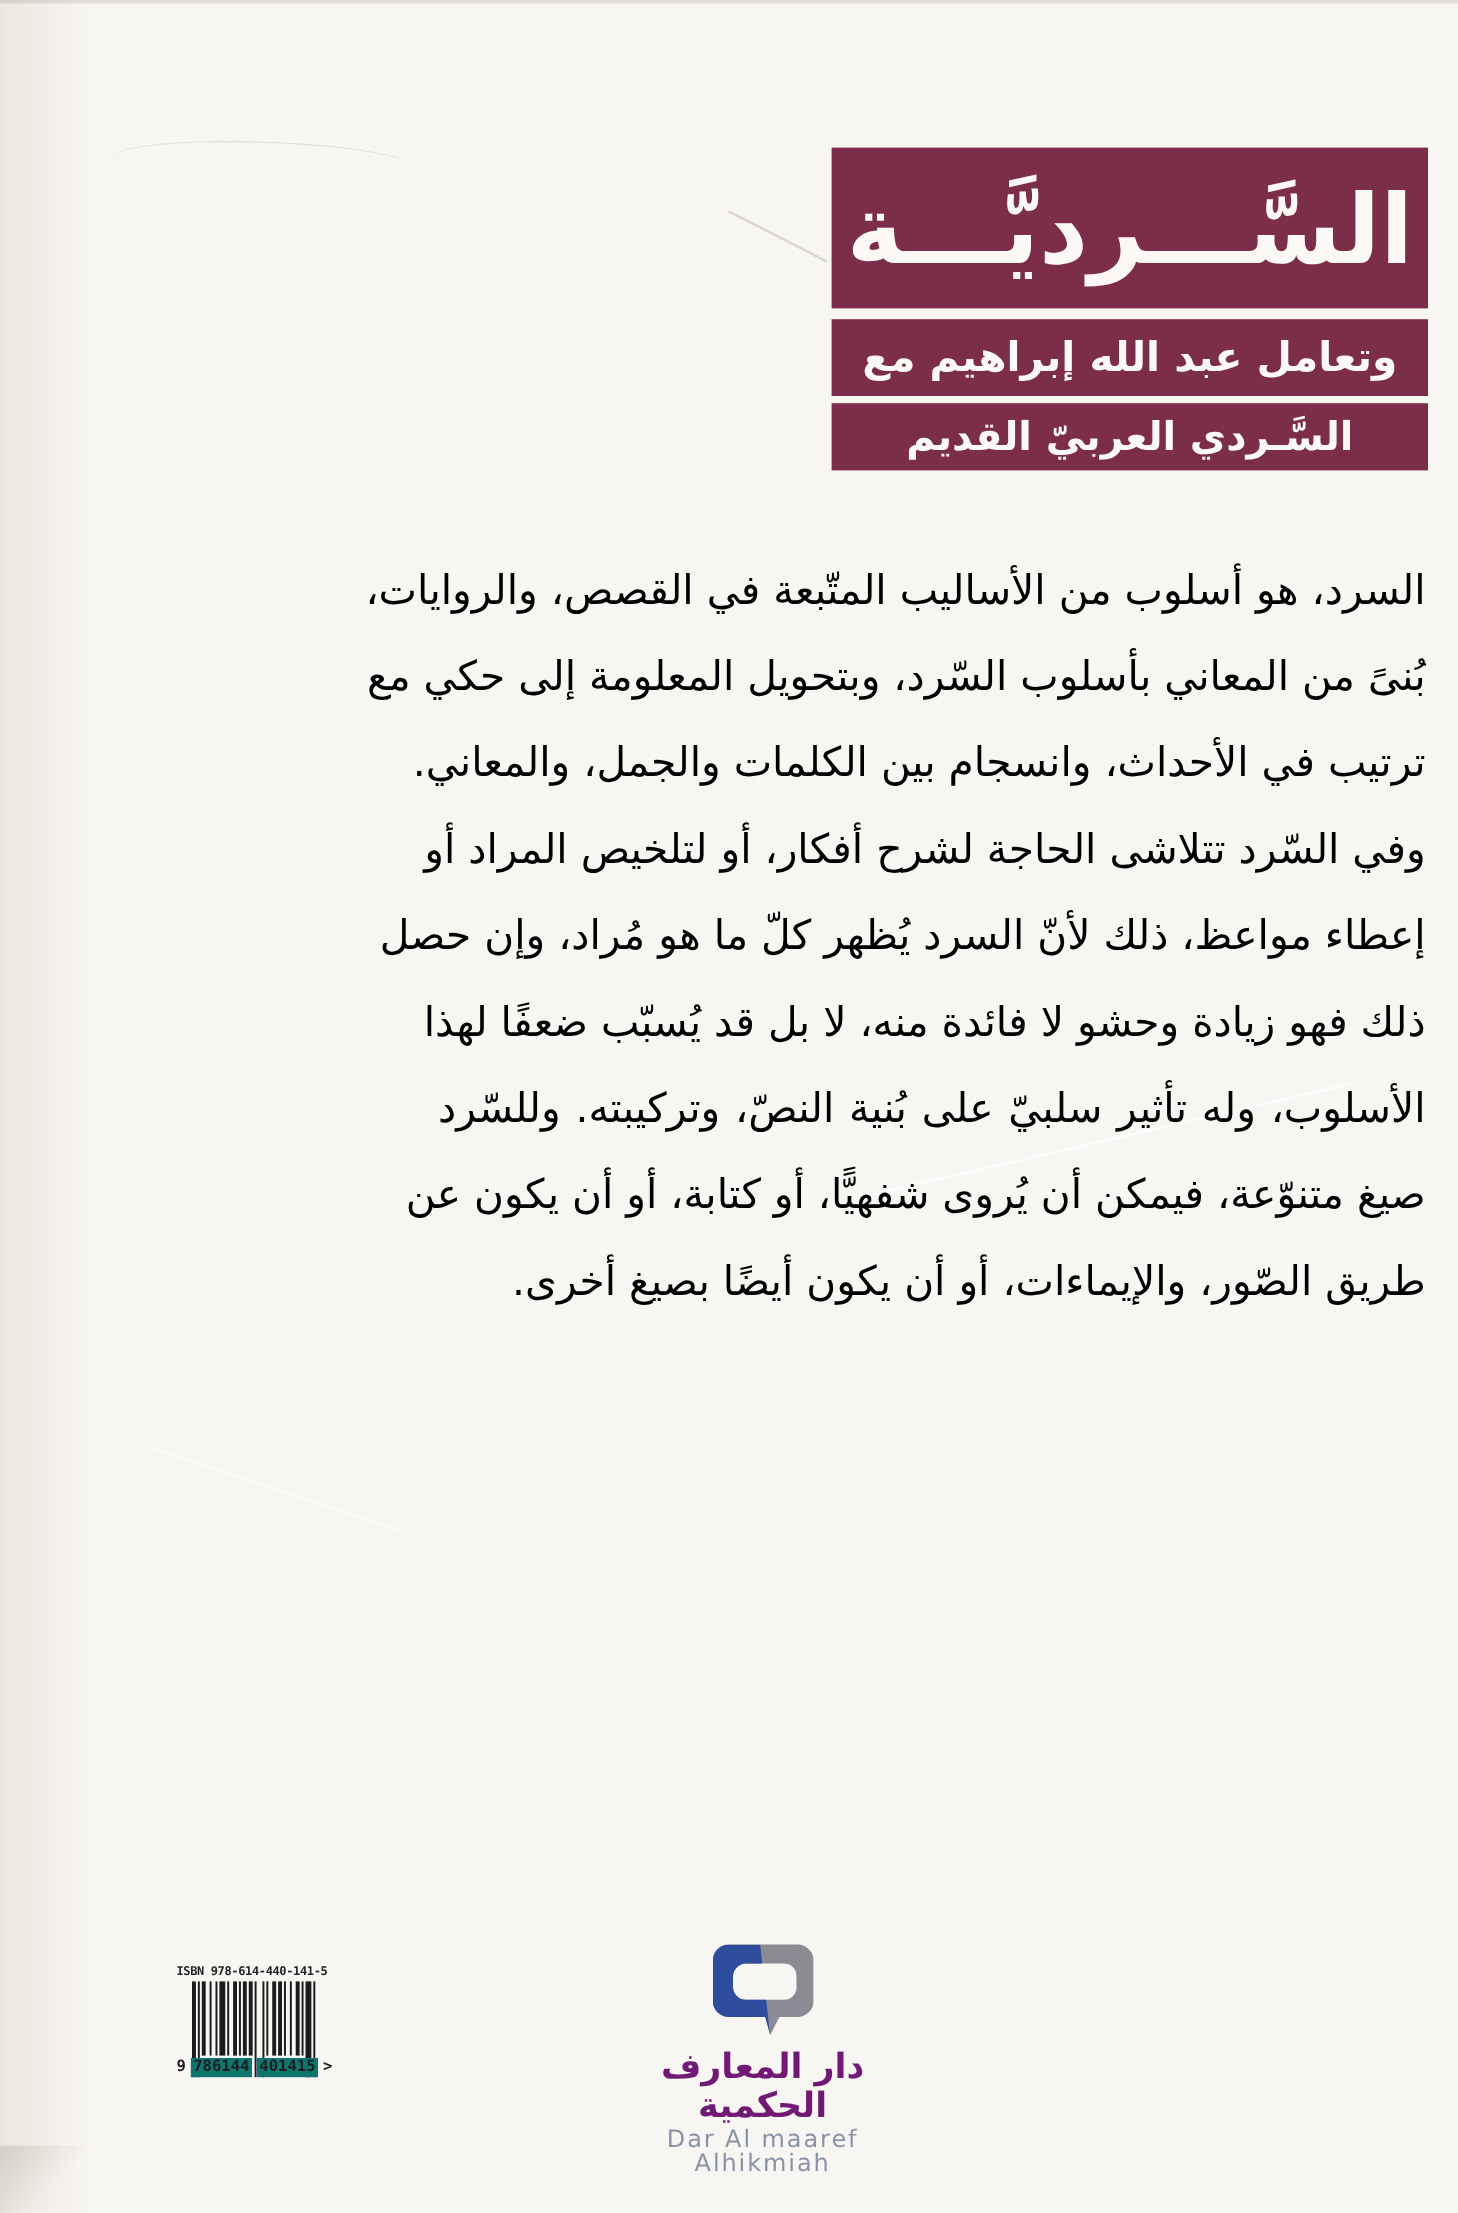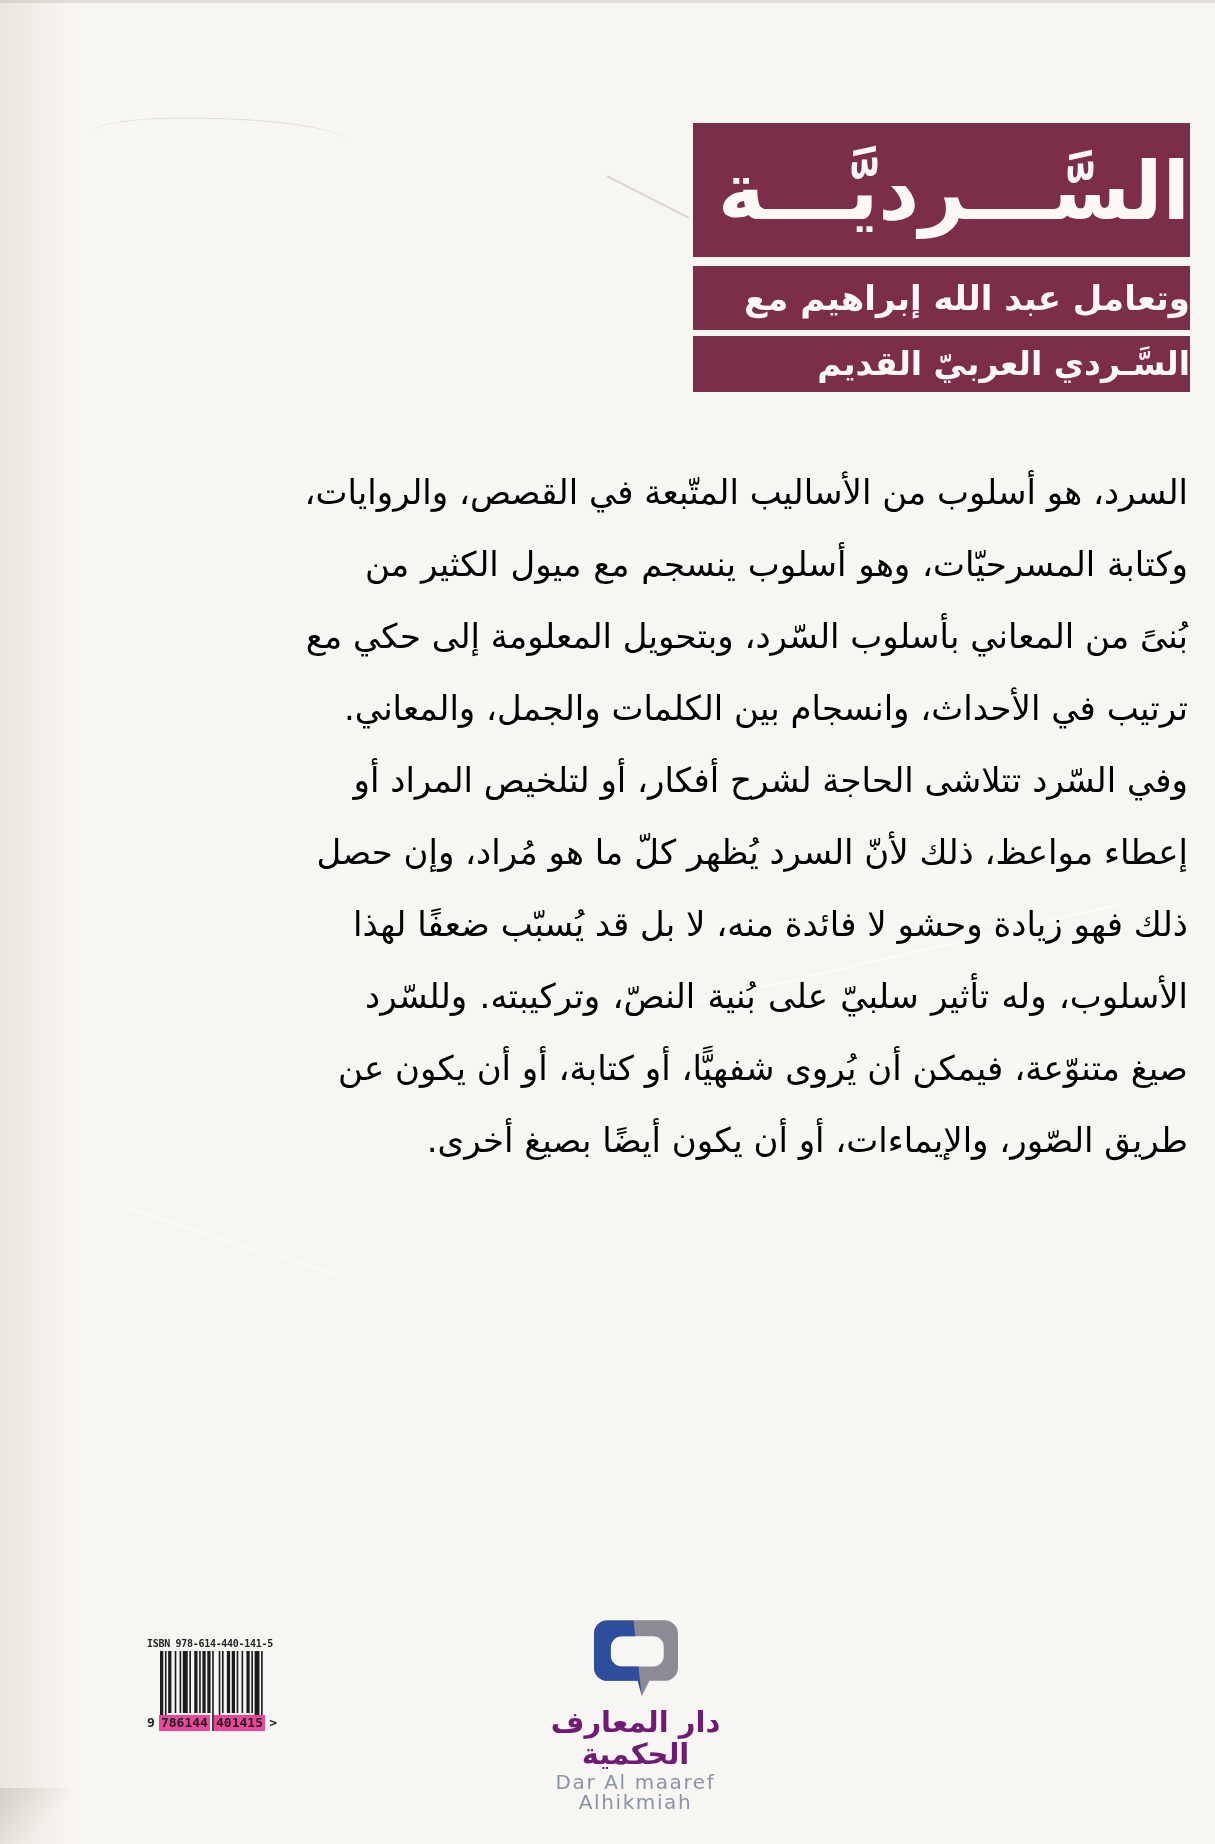--- a/index.html
+++ b/index.html
@@ -26,21 +26,21 @@
     background:rgba(150,140,128,0.30);transform:rotate(27deg);}
   .crease-c{position:absolute;top:952px;left:690px;width:440px;height:2px;
     background:rgba(255,255,255,0.65);transform:rotate(-13deg);}
   .crease-d{position:absolute;top:1240px;left:120px;width:220px;height:2px;
     background:rgba(255,255,255,0.5);transform:rotate(18deg);}
   .wedge-bl{position:absolute;left:0;top:1788px;width:78px;height:56px;
     background:linear-gradient(135deg,rgba(158,150,136,0.30),rgba(158,150,136,0) 60%);}
 
   
   .title-block{position:absolute;top:123px;right:25px;width:497px;}
-  .band{background:#7b2d4a;color:#fbf8f6;direction:rtl;overflow:hidden;}
+  .band{background:#7b2d4a;color:#fbf8f6;text-align:center;direction:rtl;overflow:hidden;}
   .band1{height:134px;line-height:138px;font-size:80px;font-weight:bold;}
   .band2{height:64px;line-height:64px;font-size:34px;font-weight:bold;margin-top:9px;}
   .band3{height:56px;line-height:56px;font-size:33px;font-weight:bold;margin-top:6px;}
 
   
   .body-text{position:absolute;top:456px;right:27px;width:823px;direction:rtl;}
   .bline{
     font-size:34px;line-height:72px;color:#000000;
     text-align:justify;text-align-last:justify;
     white-space:nowrap;overflow:visible;
@@ -49,21 +49,21 @@
 
   
   .barcode{position:absolute;left:147px;top:1638px;width:130px;}
   .isbn{font-family:"DejaVu Sans Mono",monospace;font-weight:bold;font-size:10px;
     letter-spacing:-0.3px;color:#232325;white-space:nowrap;margin-bottom:2px;}
   .bars-wrap{position:relative;height:82px;}
   .bars-wrap svg{position:absolute;left:13px;top:0;}
   .nums{position:absolute;left:0;top:60px;width:130px;height:20px;
     display:flex;align-items:flex-end;justify-content:space-between;
     font-family:"DejaVu Sans Mono",monospace;font-weight:bold;font-size:13px;color:#1e1e20;}
-  .nums .grp{background:#ec4899;padding:0 2px;line-height:16px;}
+  .nums .grp{background:#0f766e;padding:0 2px;line-height:16px;}
   .nums .solo{line-height:16px;}
 
   
   .publisher{position:absolute;left:518px;top:1620px;width:235px;text-align:center;}
   .logo{display:inline-block;}
   .pub-ar{font-size:29px;font-weight:bold;color:#701a75;direction:rtl;margin-top:4px;line-height:32px;}
   .pub-en{font-size:20px;color:#8a93a5;letter-spacing:1.6px;margin-top:2px;line-height:20px;}
 </style>
 </head>
 <body>
@@ -85,21 +85,20 @@
     <div class="band band2">
       <span>وتعامل عبد الله إبراهيم مع النتاج</span>
     </div>
     <div class="band band3">
       <span>السَّـردي العربيّ القديم والحديث</span>
     </div>
   </div>
 
   <div class="body-text">
     <div class="bline">السرد، هو أسلوب من الأساليب المتّبعة في القصص، والروايات،</div>
-    <div class="bline">وكتابة المسرحيّات، وهو أسلوب ينسجم مع ميول الكثير من</div>
     <div class="bline">بُنىً من المعاني بأسلوب السّرد، وبتحويل المعلومة إلى حكي مع</div>
     <div class="bline">ترتيب في الأحداث، وانسجام بين الكلمات والجمل، والمعاني.</div>
     <div class="bline">وفي السّرد تتلاشى الحاجة لشرح أفكار، أو لتلخيص المراد أو</div>
     <div class="bline">إعطاء مواعظ، ذلك لأنّ السرد يُظهر كلّ ما هو مُراد، وإن حصل</div>
     <div class="bline">ذلك فهو زيادة وحشو لا فائدة منه، لا بل قد يُسبّب ضعفًا لهذا</div>
     <div class="bline">الأسلوب، وله تأثير سلبيّ على بُنية النصّ، وتركيبته. وللسّرد</div>
     <div class="bline">صيغ متنوّعة، فيمكن أن يُروى شفهيًّا، أو كتابة، أو أن يكون عن</div>
     <div class="bline last">طريق الصّور، والإيماءات، أو أن يكون أيضًا بصيغ أخرى.</div>
   </div>
 

